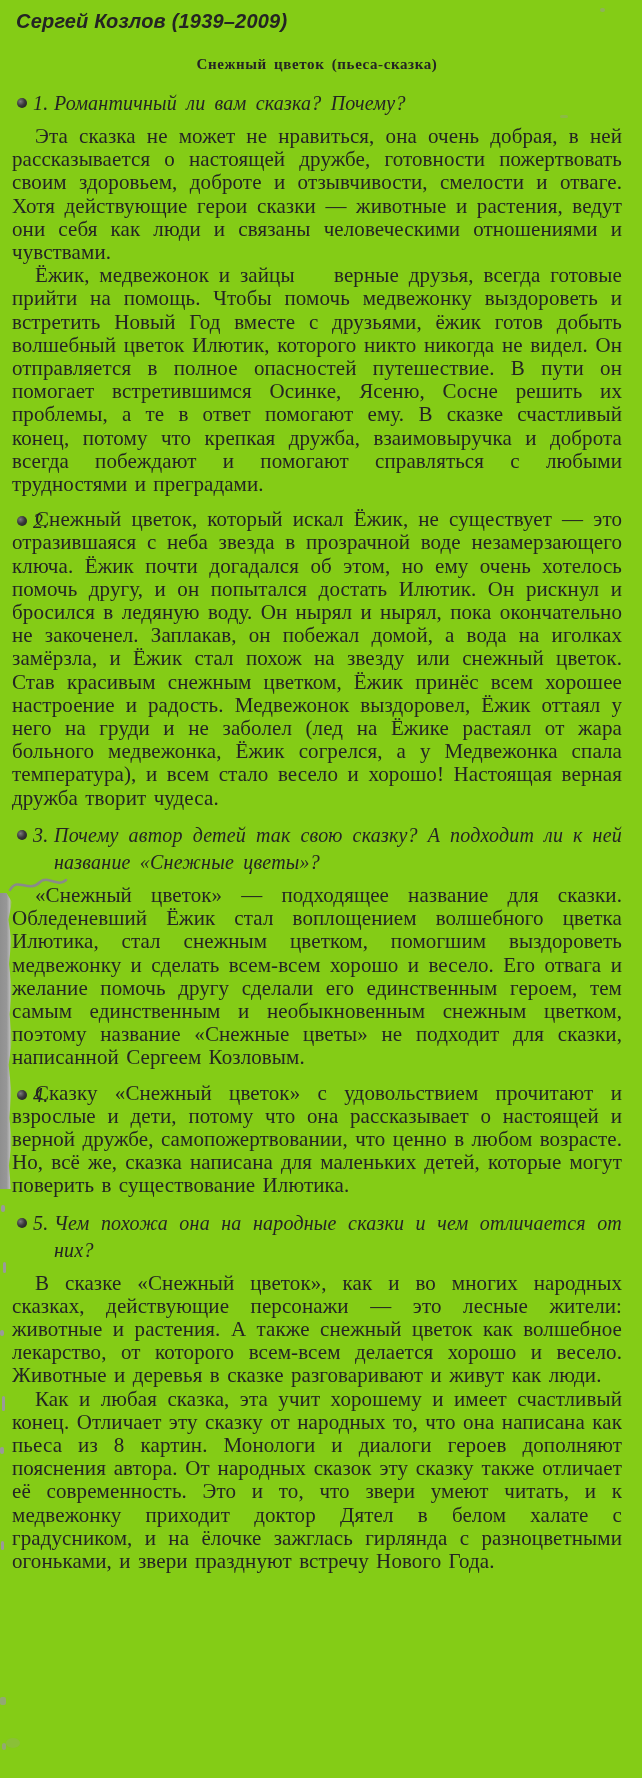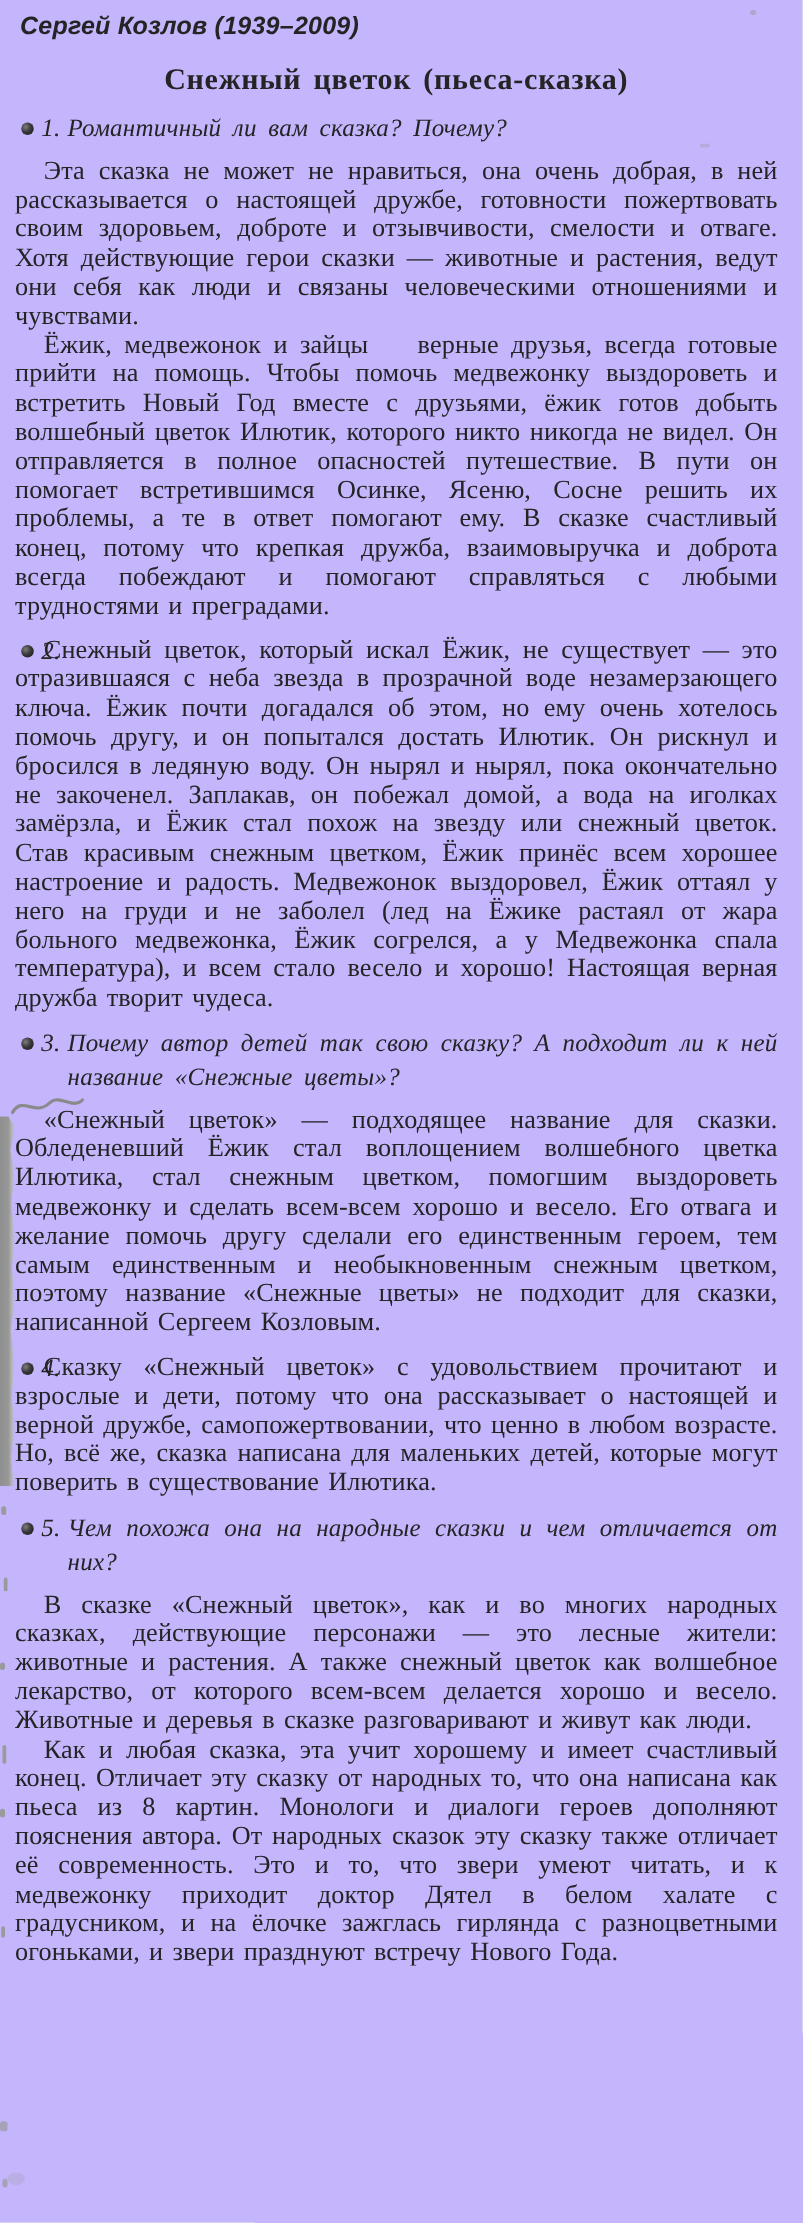--- a/index.html
+++ b/index.html
@@ -1,36 +1,36 @@
 <!DOCTYPE html>
 <html lang="ru"><head>
 <meta charset="utf-8">
 <style>
   html,body { margin:0; padding:0; background:#e8e8e8; }
   .page {
     position:relative;
     width:642px; height:1778px;
-    background:#c4b5fd;
+    background:#84cc16;
     box-sizing:border-box;
     padding:8px 20px 0 12px;
     overflow:hidden;
     font-family:"Liberation Serif","DejaVu Serif",serif;
     color:#242424;
   }
   .author {
     font-family:"Liberation Sans","DejaVu Sans",sans-serif;
     font-style:italic; font-weight:bold;
     font-size:20px; line-height:26px;
     letter-spacing:0.2px;
     padding-left:4px;
   }
   .title {
     text-align:center;
     font-weight:bold;
-    font-size:24px; line-height:28px;
+    font-size:15px; line-height:28px;
     margin:16px 0 6px 0;
     letter-spacing:0.6px;
     word-spacing:3px;
   }
   .question {
     position:relative;
     margin:12px 0 8px 0;
     padding-left:42px;
     font-style:italic;
     font-size:20px; line-height:27px;

